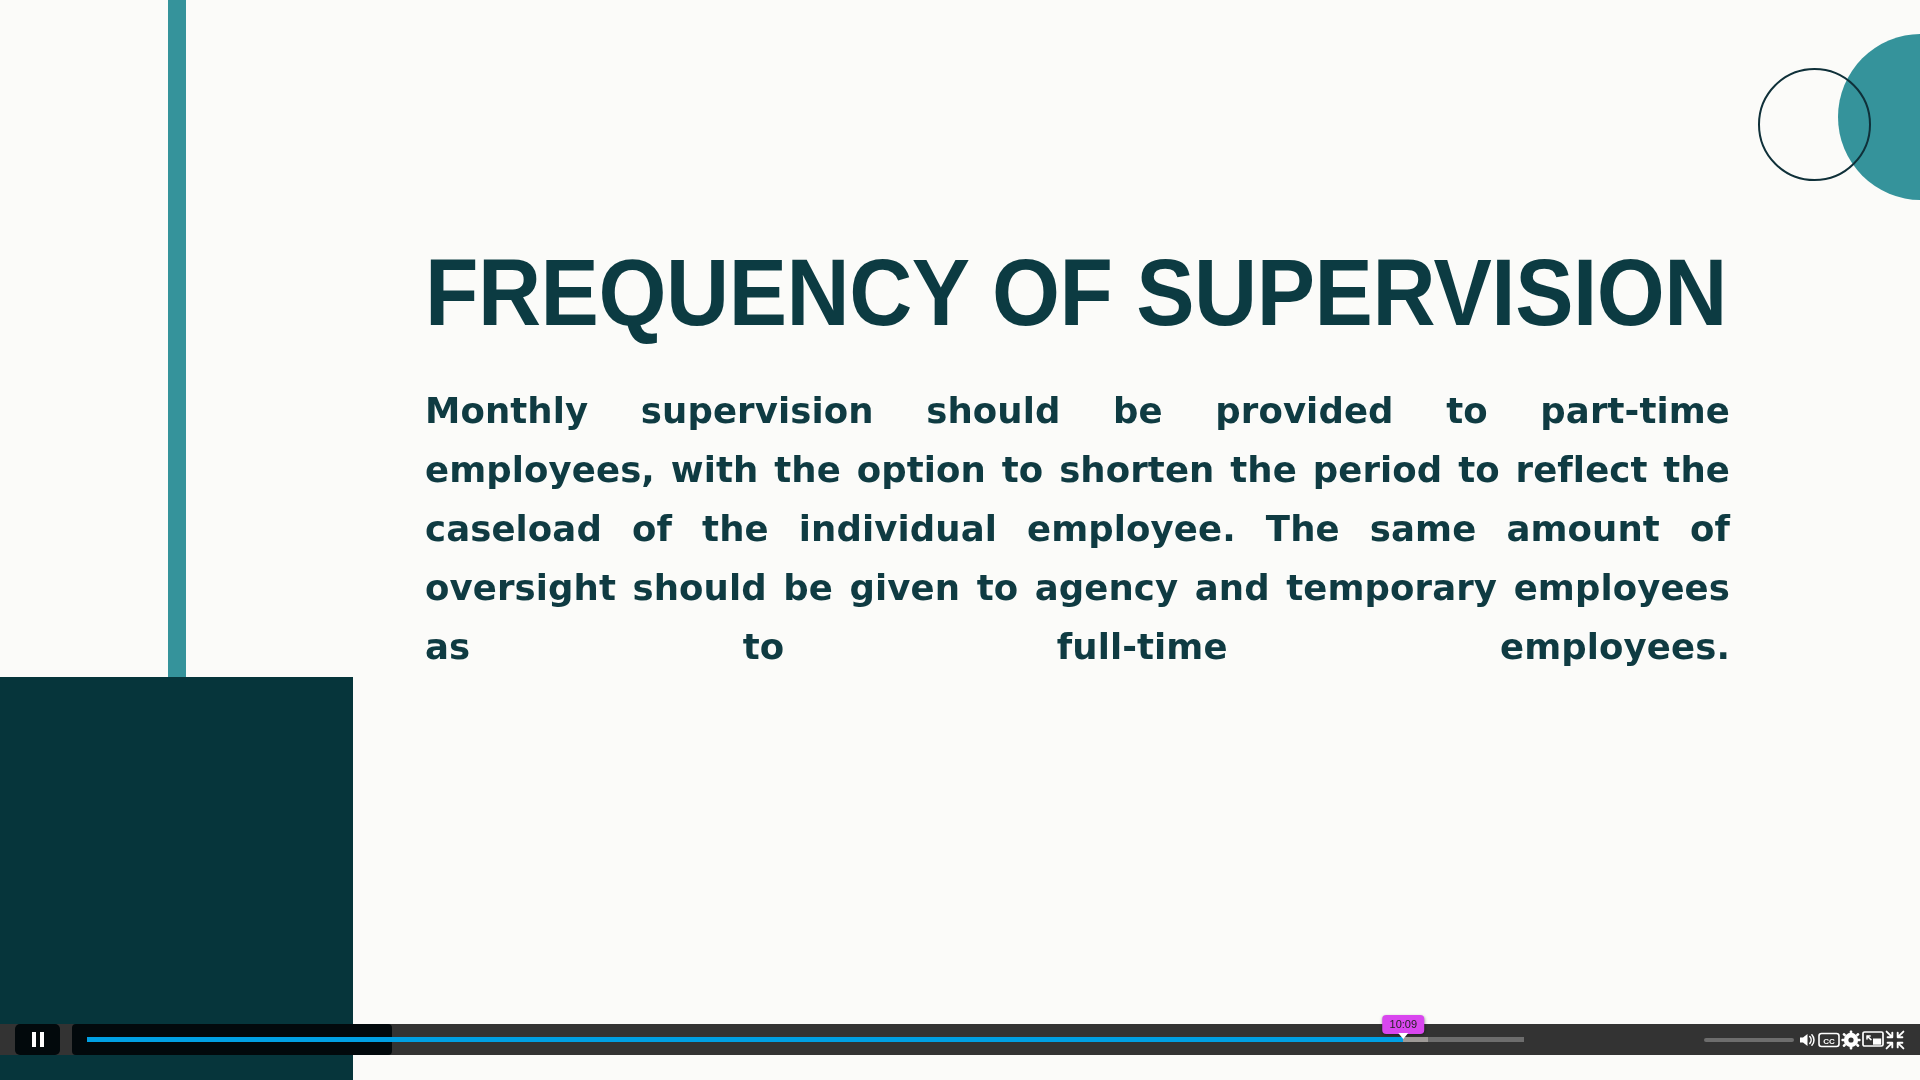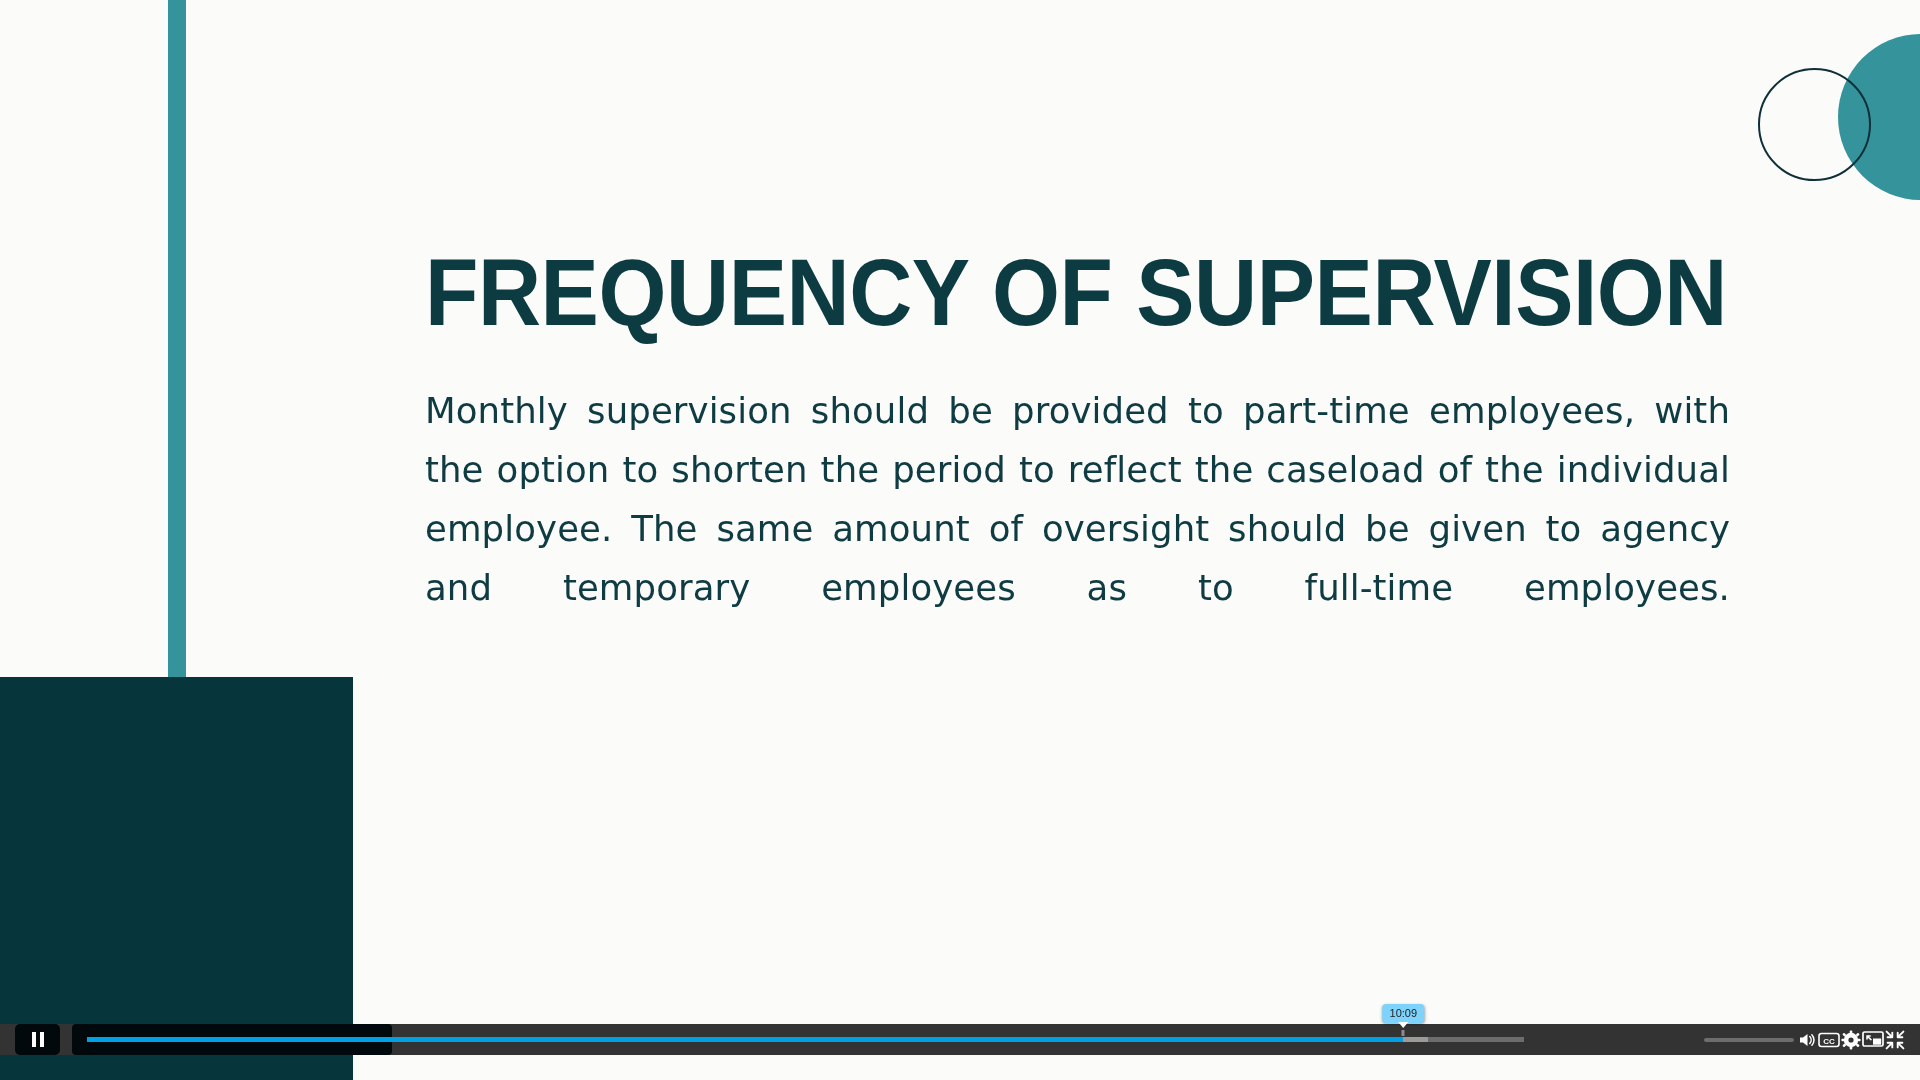--- a/index.html
+++ b/index.html
@@ -62,21 +62,21 @@
     letter-spacing:-0.5px;
     color:#0c3b42;
     text-transform:uppercase;
     transform:scaleX(0.93);
     transform-origin:left center;
     white-space:nowrap;
   }
   .slide-body {
     margin-top:44px;
     font-family:"DejaVu Sans", sans-serif;
-    font-weight:400;
+    font-weight:700;
     font-size:35.5px;
     line-height:1.66;
     color:#0f3b42;
     text-align:justify;
     text-justify:inter-word;
     letter-spacing:0.1px;
   }
   .slide-body::after {
     content:"";
     display:inline-block;
@@ -153,23 +153,23 @@
     left:91.6%;
     width:11px; height:11px;
     margin-left:-5px;
     border-radius:50%;
     background:#00a0e4;
     opacity:0;
   }
   .time-tooltip {
     position:absolute;
     left:91.4%;
-    bottom:19px;
+    bottom:8px;
     transform:translateX(-50%);
-    background:#7dd3fc;
+    background:#d946ef;
     color:#222222;
     font-size:11px;
     font-family:"Liberation Sans", sans-serif;
     padding:3px 7px 4px;
     border-radius:4px;
     box-shadow:0 1px 3px rgba(0,0,0,.35);
     white-space:nowrap;
   }
   .time-tooltip::after {
     content:"";

